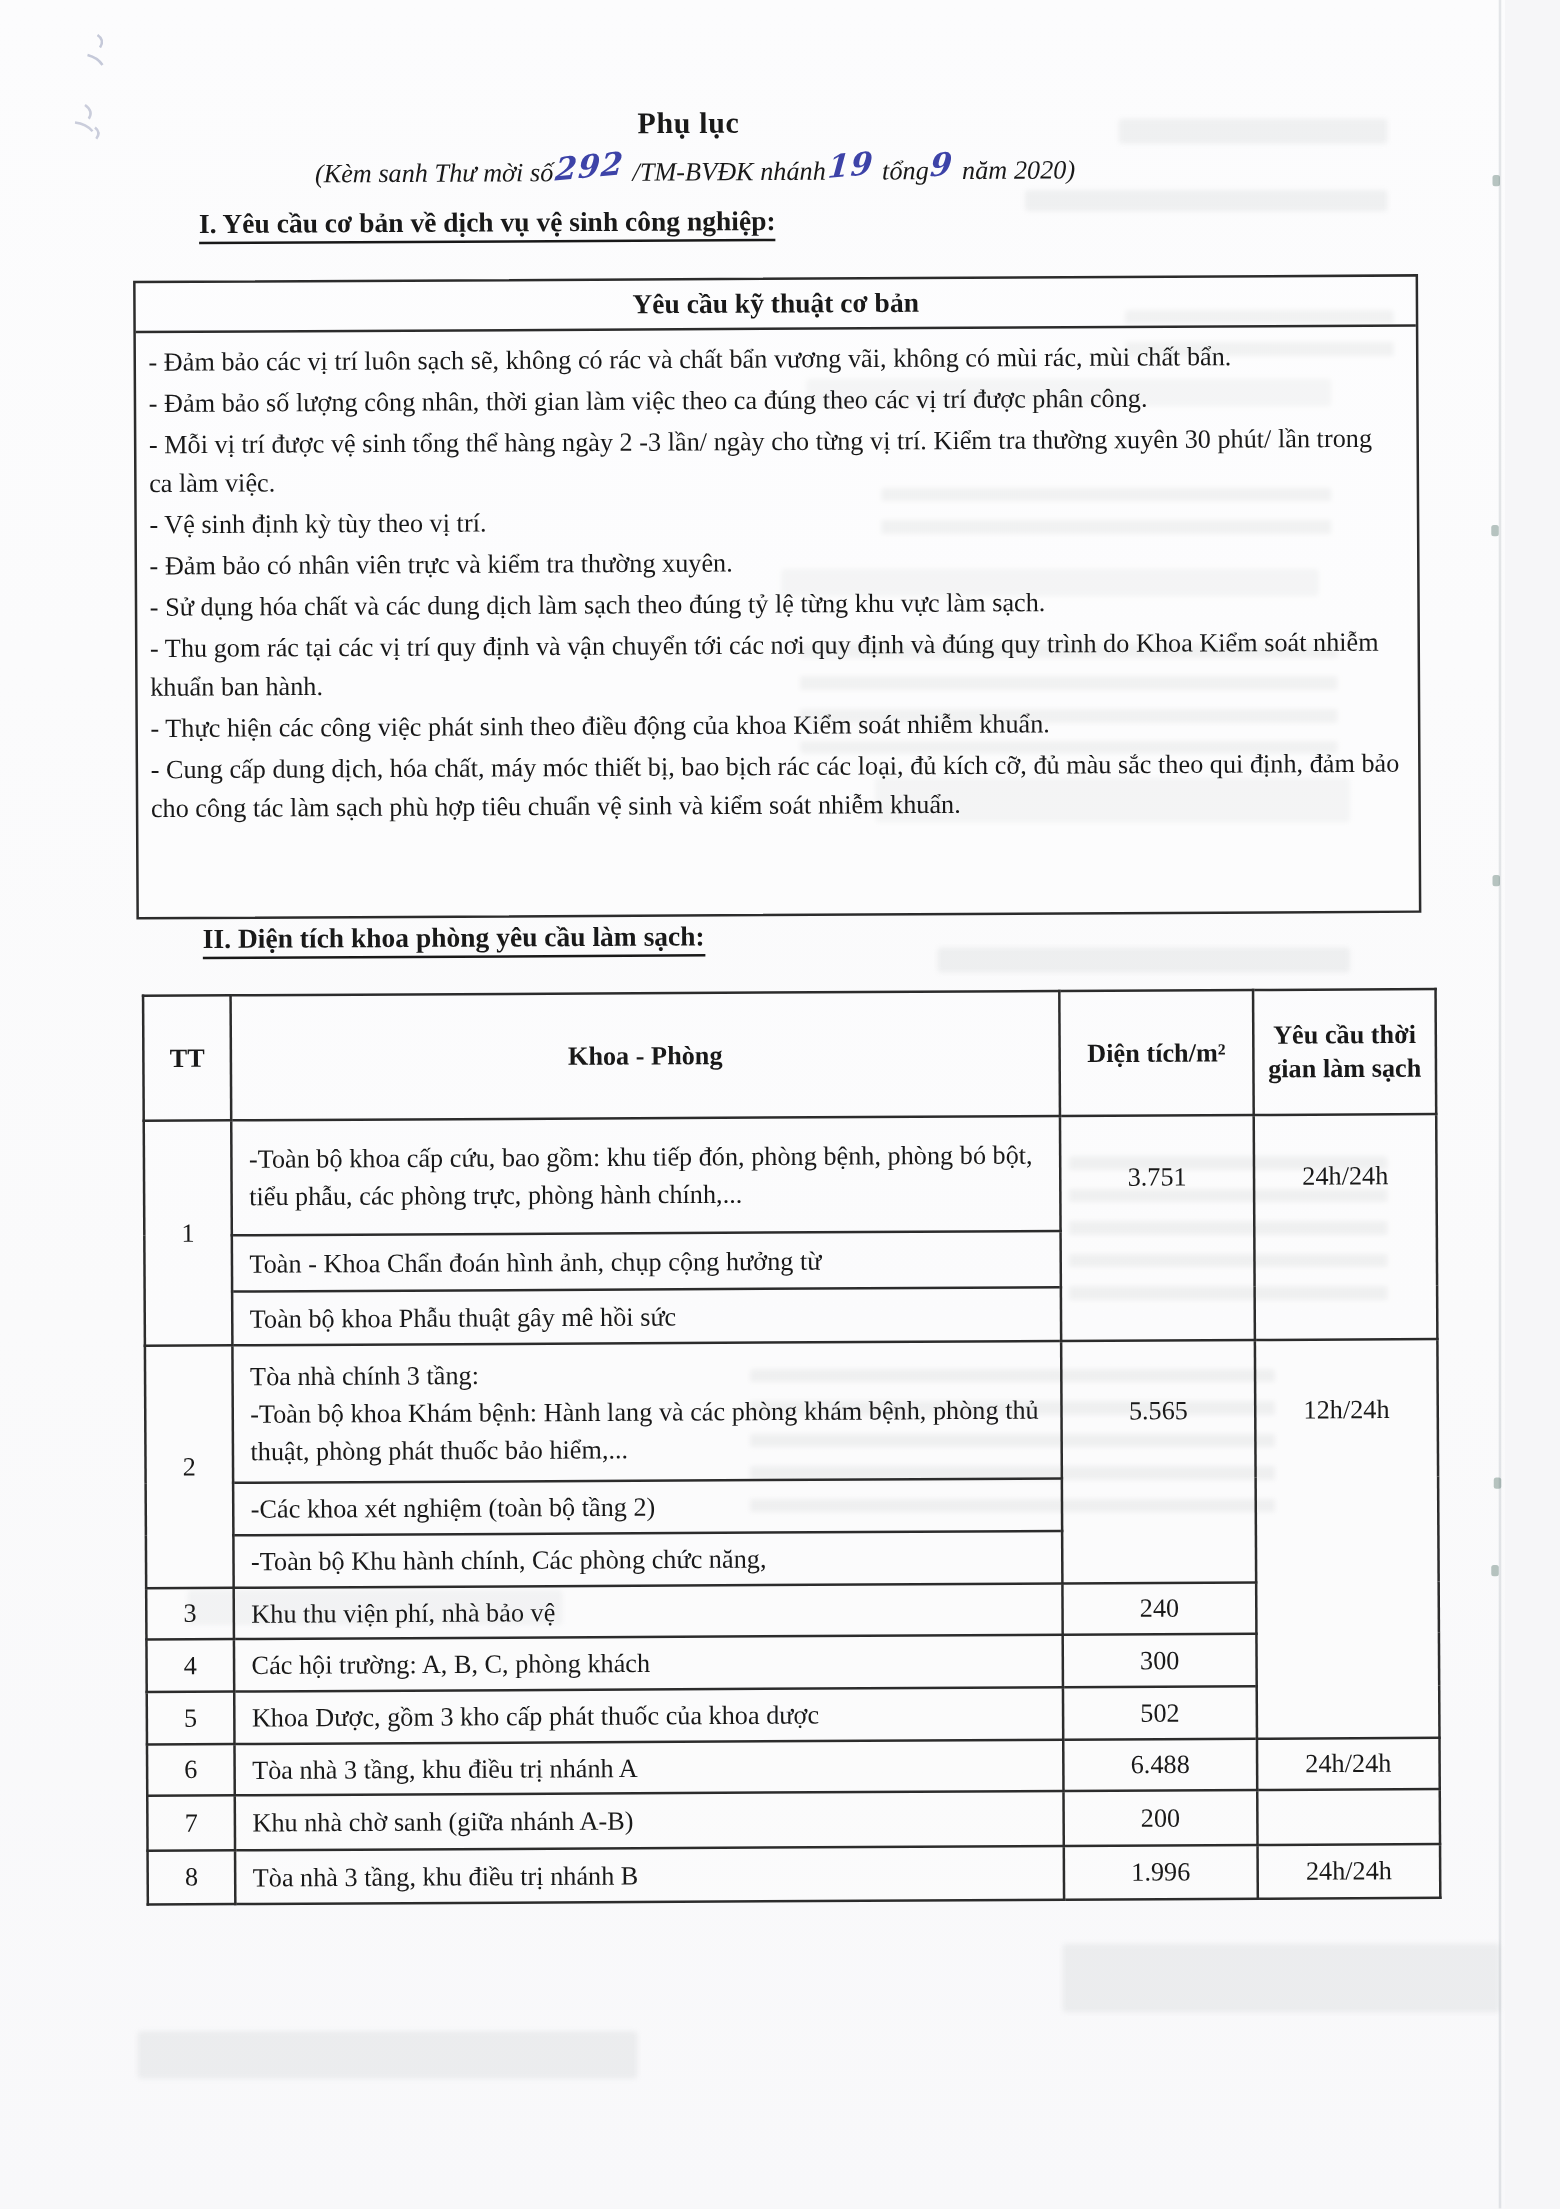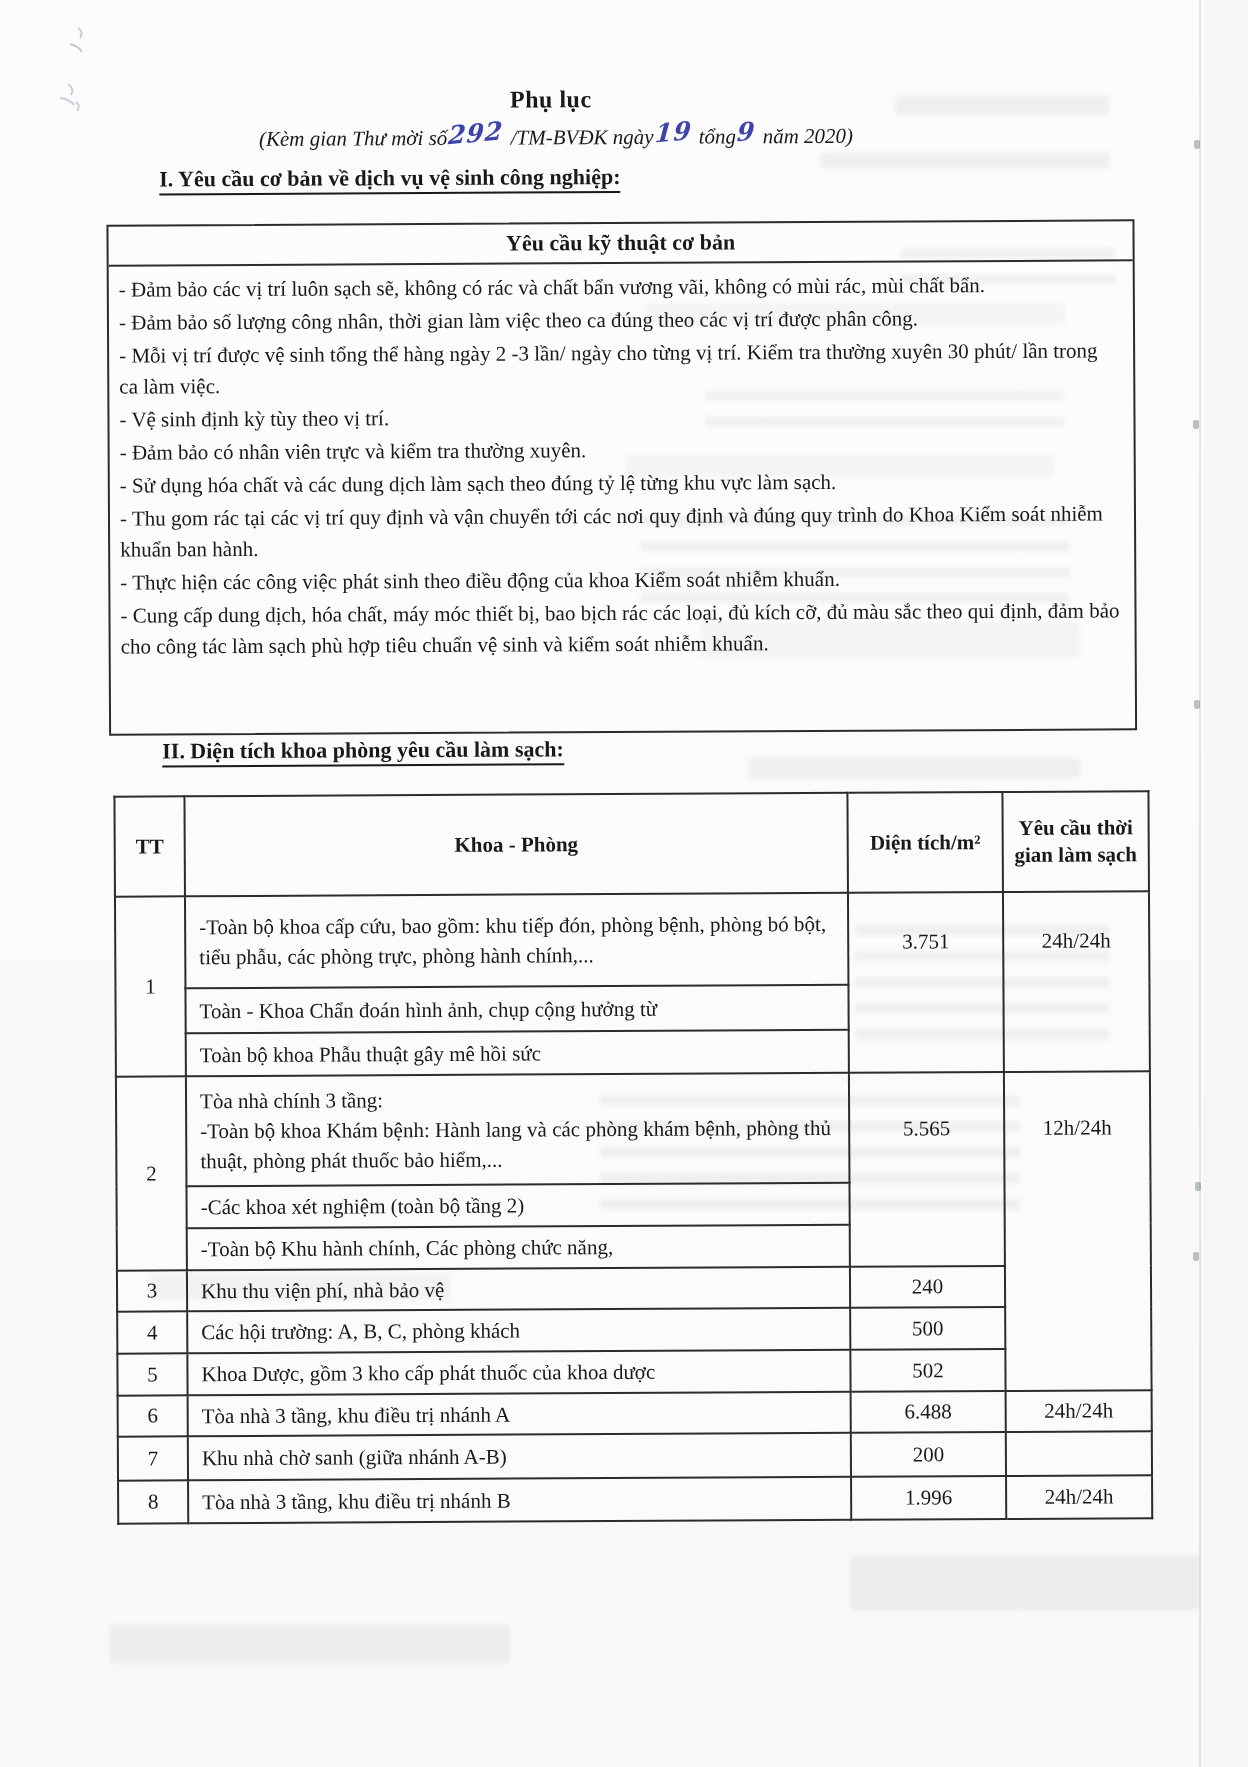--- a/index.html
+++ b/index.html
@@ -102,21 +102,21 @@
   <div class="bleed lines" style="left:855px;top:925px;width:255px;height:120px;"></div>
   <div class="bleed lines" style="left:600px;top:1095px;width:420px;height:125px;"></div>
   <div class="bleed blob" style="left:150px;top:1272px;width:300px;height:28px;"></div>
   <div class="bleed blob" style="left:850px;top:1555px;width:350px;height:55px;"></div>
   <div class="bleed blob" style="left:110px;top:1625px;width:400px;height:38px;"></div>
 
   <div class="doc">
 
     <div class="title">Phụ lục</div>
 
-    <div class="subtitle"><span>(Kèm gian Thư mời  số</span><span class="hand">292</span><span> </span><span>/TM-BVĐK ngày</span><span class="hand">19</span><span> </span><span>tổng</span><span class="hand">9</span><span> </span><span>năm 2020)</span></div>
+    <div class="subtitle"><span>(Kèm sanh Thư mời  số</span><span class="hand">292</span><span> </span><span>/TM-BVĐK nhánh</span><span class="hand">19</span><span> </span><span>tổng</span><span class="hand">9</span><span> </span><span>năm 2020)</span></div>
 
     <div class="heading h1">
       <span class="u">I. Yêu cầu cơ bản về dịch vụ vệ sinh công nghiệp:</span>
     </div>
 
     <div class="t1">
       <div class="t1-head">Yêu cầu kỹ thuật cơ bản</div>
       <div class="t1-body">
         <p>- Đảm bảo các vị trí luôn sạch sẽ, không có rác và chất bẩn vương vãi, không có mùi rác, mùi chất bẩn.</p>
         <p>- Đảm bảo số lượng công nhân, thời gian làm việc theo ca đúng theo các vị trí được phân công.</p>
@@ -176,21 +176,21 @@
         <td class="dept">-Toàn bộ Khu hành chính, Các phòng chức năng,</td>
       </tr>
       <tr style="height:41px">
         <td class="tt">3</td>
         <td class="dept">Khu thu viện phí, nhà bảo vệ</td>
         <td class="num">240</td>
       </tr>
       <tr style="height:42px">
         <td class="tt">4</td>
         <td class="dept">Các hội trường: A, B, C, phòng khách</td>
-        <td class="num">500</td>
+        <td class="num">300</td>
       </tr>
       <tr style="height:42px">
         <td class="tt">5</td>
         <td class="dept">Khoa Dược, gồm 3 kho cấp phát thuốc của khoa dược</td>
         <td class="num">502</td>
       </tr>
       <tr style="height:41px">
         <td class="tt">6</td>
         <td class="dept">Tòa nhà 3 tầng, khu điều trị nhánh A</td>
         <td class="num">6.488</td>

